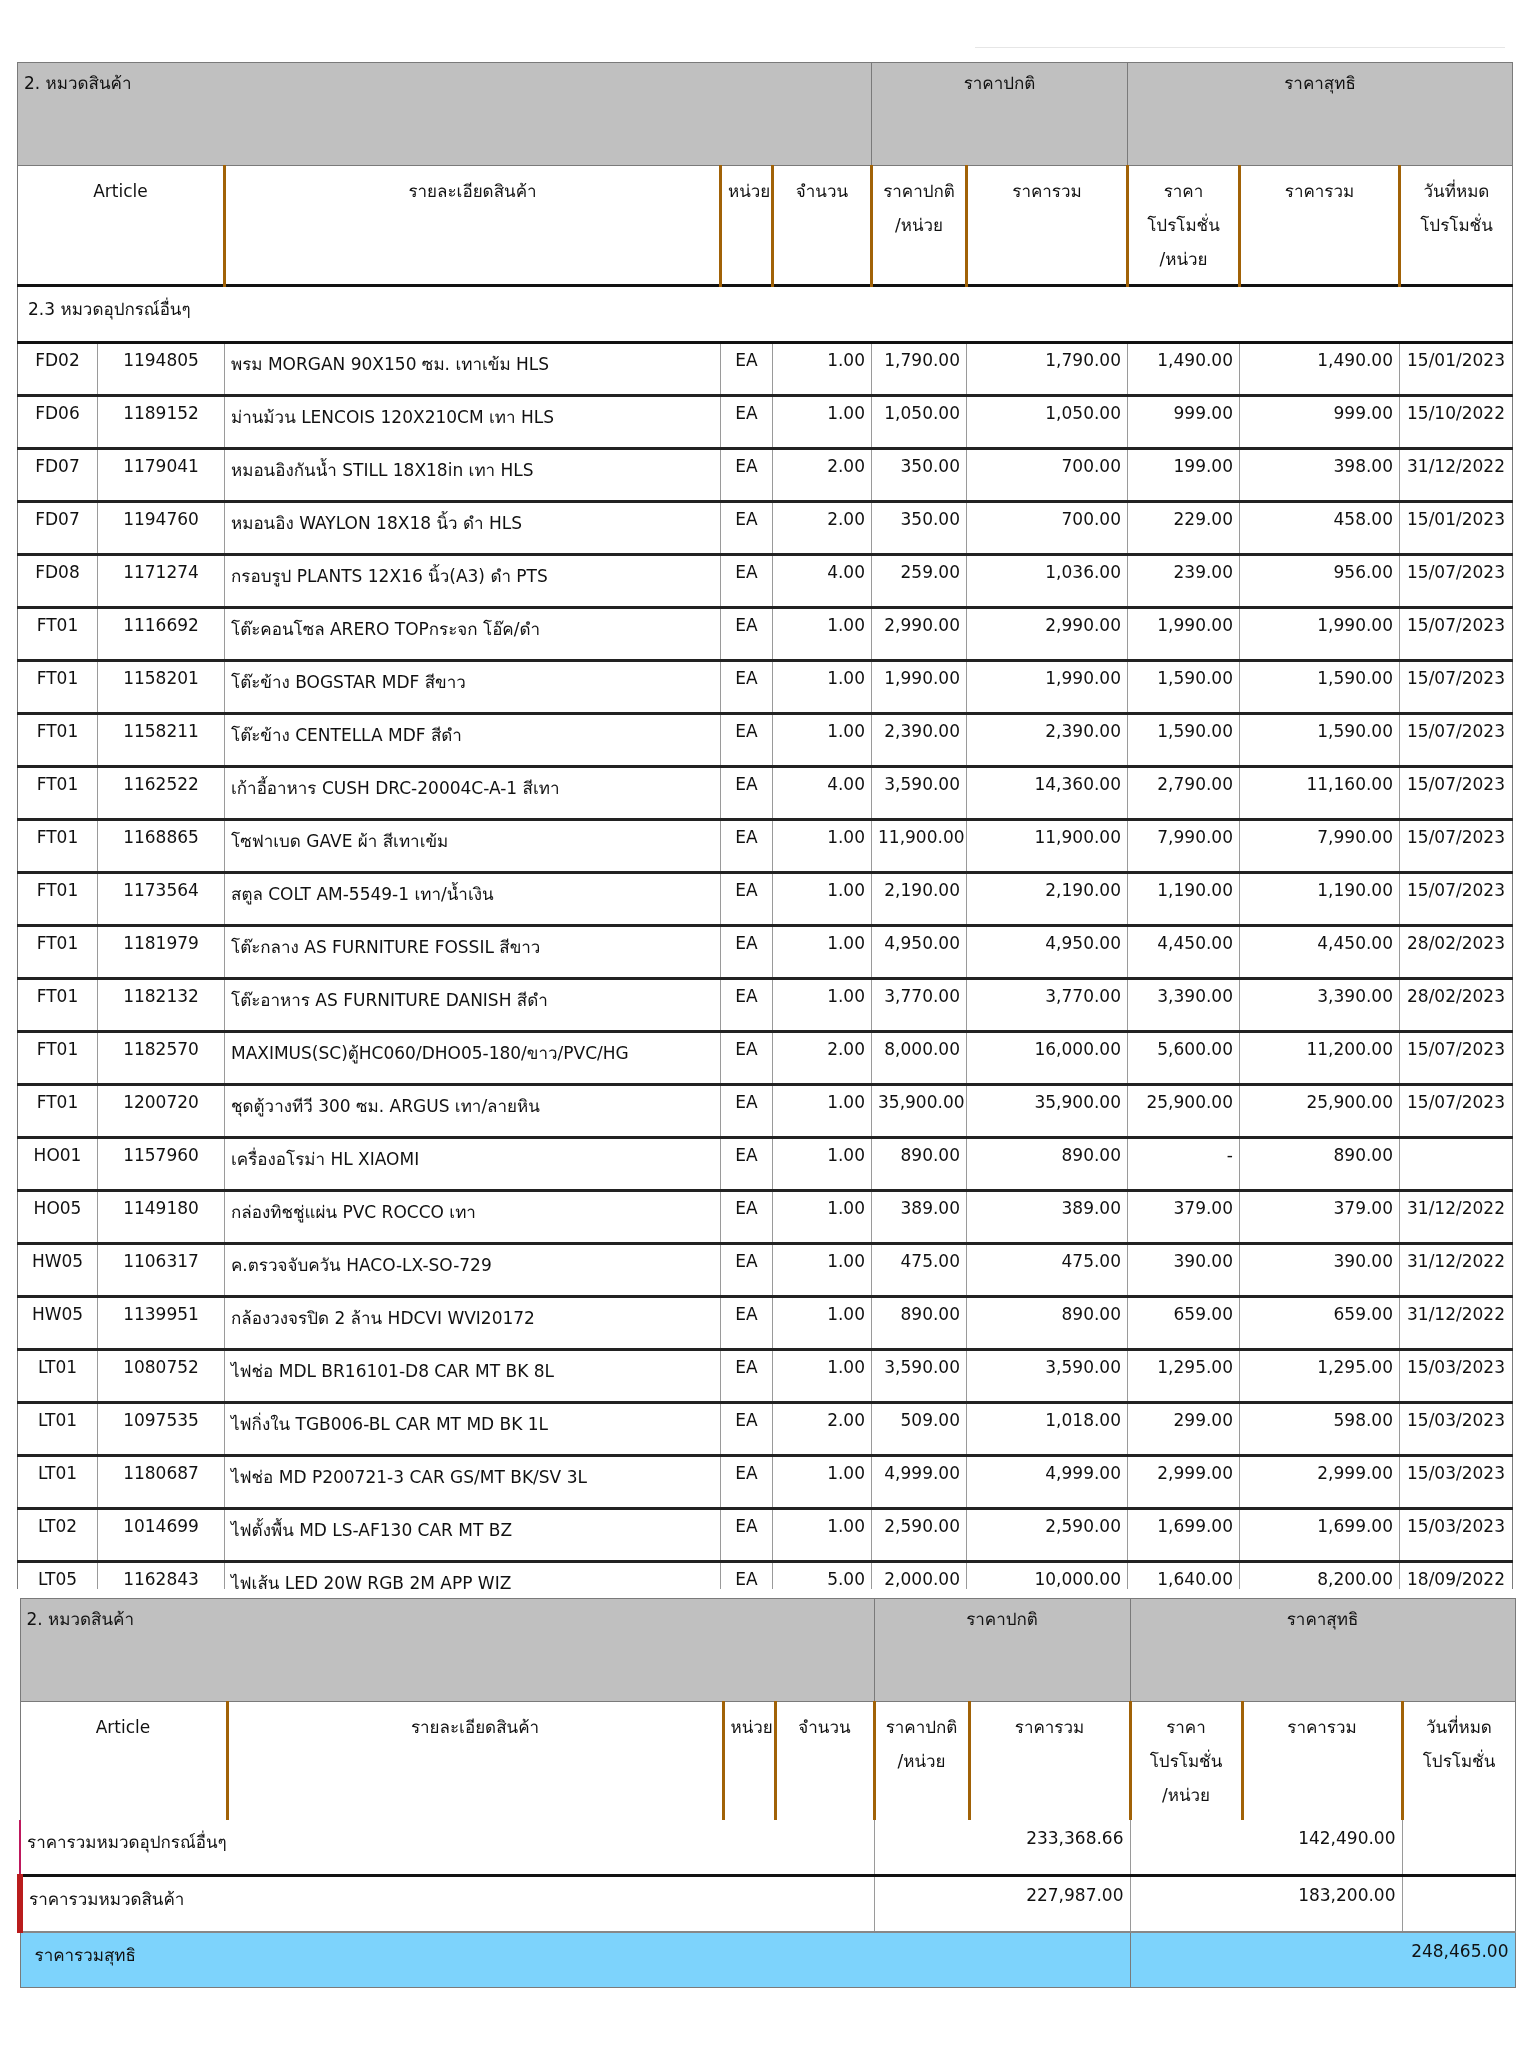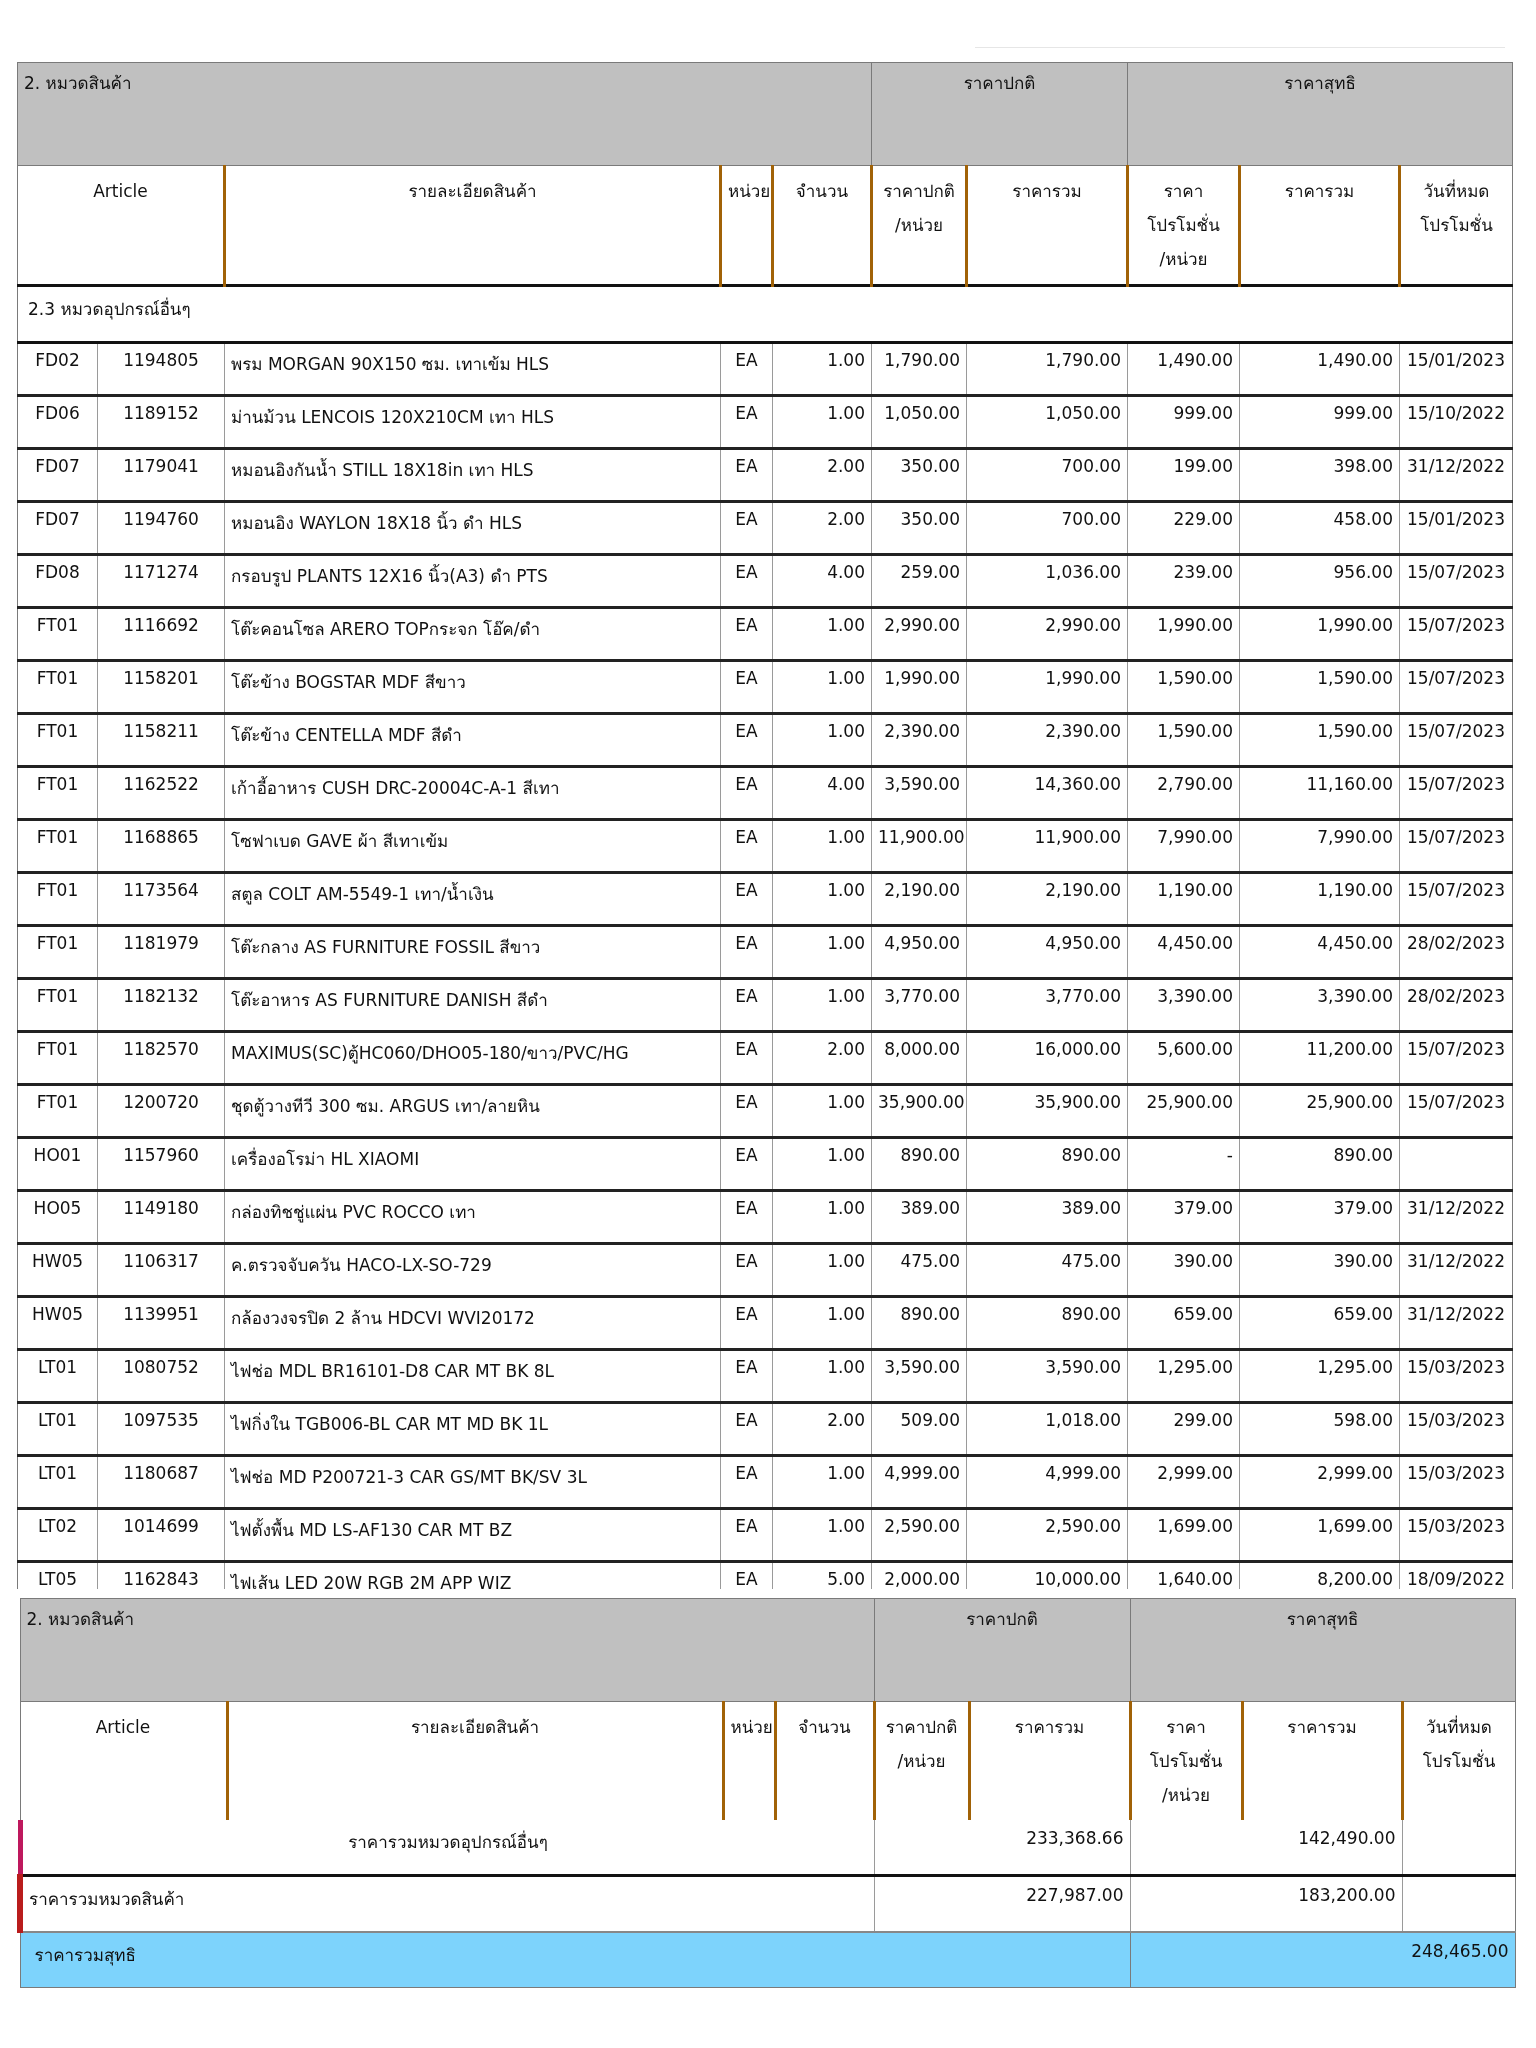--- a/index.html
+++ b/index.html
@@ -387,21 +387,21 @@
     <td>รายละเอียดสินค้า</td>
     <td>หน่วย</td>
     <td>จำนวน</td>
     <td><span>ราคาปกติ</span><br><span>/หน่วย</span></td>
     <td>ราคารวม</td>
     <td><span>ราคา</span><br><span>โปรโมชั่น</span><br><span>/หน่วย</span></td>
     <td>ราคารวม</td>
     <td><span>วันที่หมด</span><br><span>โปรโมชั่น</span></td>
   </tr>
   <tr class="sum-row first">
-    <td colspan="5" class="l" style="border-left:5px solid #be185d;text-align:center;">ราคารวมหมวดอุปกรณ์อื่นๆ</td>
+    <td colspan="5" class="l" style="border-left:2px solid #be185d;">ราคารวมหมวดอุปกรณ์อื่นๆ</td>
     <td colspan="2" class="r">233,368.66</td>
     <td colspan="2" class="r">142,490.00</td>
     <td></td>
   </tr>
   <tr class="sum-row second">
     <td colspan="5" class="l" style="border-left:6px solid #b91c1c;">ราคารวมหมวดสินค้า</td>
     <td colspan="2" class="r">227,987.00</td>
     <td colspan="2" class="r">183,200.00</td>
     <td></td>
   </tr>

